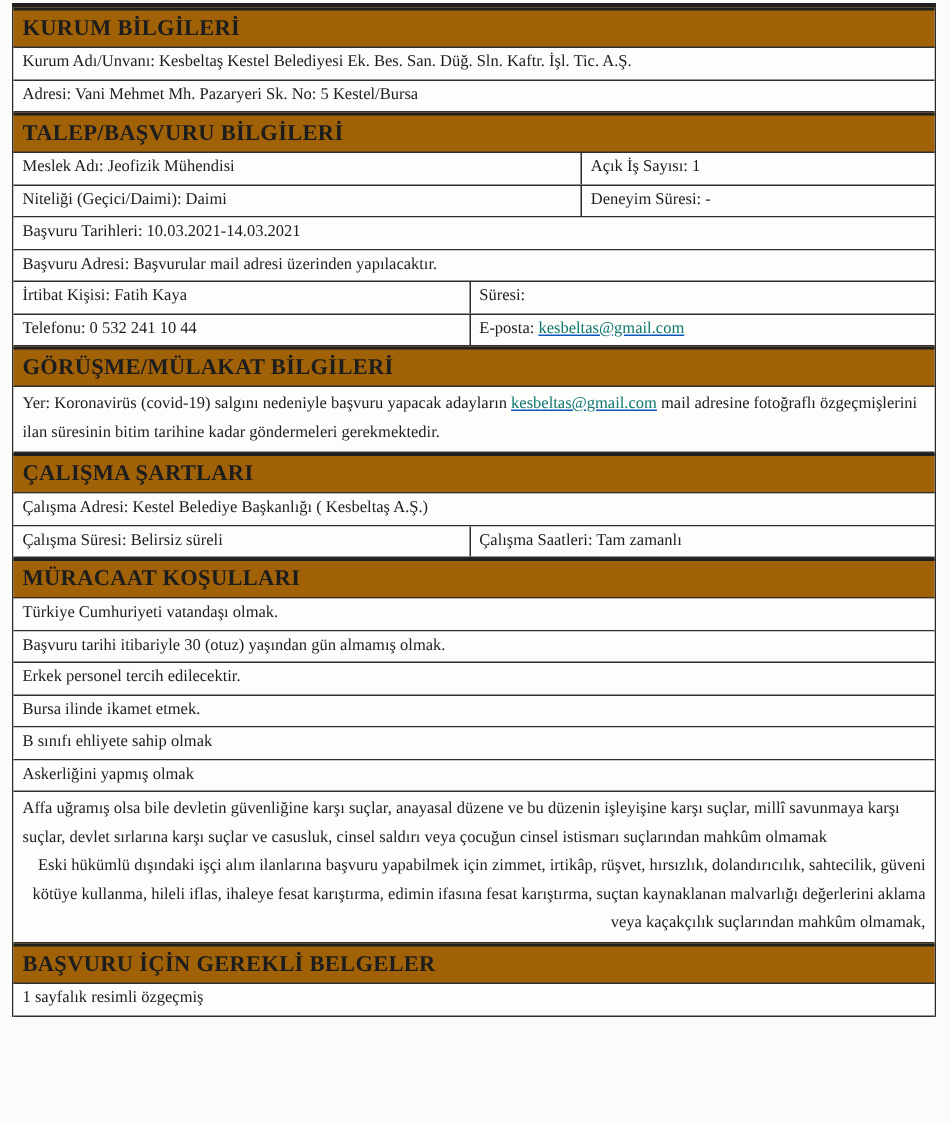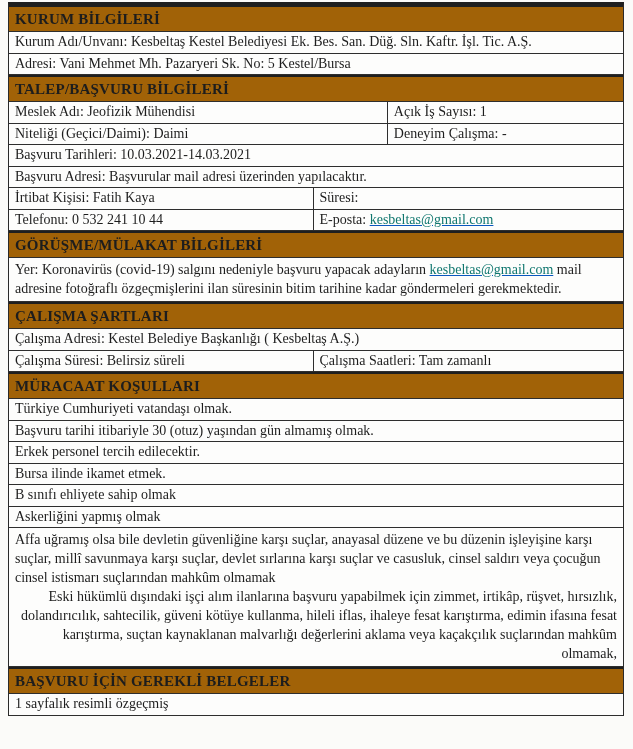--- a/index.html
+++ b/index.html
@@ -17,21 +17,21 @@
   }
   .tbl {
     border-top: 3px solid #1f1f1f;
     border-left: 1.5px solid #2a2a2a;
     border-right: 1.5px solid #2a2a2a;
     background: #fdfdfc;
   }
   .row {
     border-bottom: 1px solid #2e2e2e;
     padding: 1px 6px 2px 6px;
-    font-size: 14px;
+    font-size: 11px;
     line-height: 17.5px;
     min-height: 20px;
     background: #fdfdfc;
   }
   .row.multi { line-height: 19px; padding: 2px 6px 3px 6px; }
   .hdr {
     background: #a16207;
     border-top: 2px solid #1f1f1f;
     border-bottom: 1px solid #2e2e2e;
     font-weight: bold;
@@ -69,21 +69,21 @@
     <div class="row">Kurum Adı/Unvanı: Kesbeltaş Kestel Belediyesi Ek. Bes. San. Düğ. Sln. Kaftr. İşl. Tic. A.Ş.</div>
     <div class="row">Adresi: Vani Mehmet Mh. Pazaryeri Sk. No: 5 Kestel/Bursa</div>
 
     <div class="hdr">TALEP/BAŞVURU BİLGİLERİ</div>
     <div class="row split w62">
       <div class="cell c1">Meslek Adı: Jeofizik Mühendisi</div>
       <div class="cell c2">Açık İş Sayısı: 1</div>
     </div>
     <div class="row split w62">
       <div class="cell c1">Niteliği (Geçici/Daimi): Daimi</div>
-      <div class="cell c2">Deneyim Çalışma: -</div>
+      <div class="cell c2">Deneyim Süresi: -</div>
     </div>
     <div class="row">Başvuru Tarihleri: 10.03.2021-14.03.2021</div>
     <div class="row">Başvuru Adresi: Başvurular mail adresi üzerinden yapılacaktır.</div>
     <div class="row split w50">
       <div class="cell c1">İrtibat Kişisi: Fatih Kaya</div>
       <div class="cell c2">Süresi:</div>
     </div>
     <div class="row split w50">
       <div class="cell c1">Telefonu: 0 532 241 10 44</div>
       <div class="cell c2"><span>E-posta: </span><a class="lnk">kesbeltas@gmail.com</a></div>

